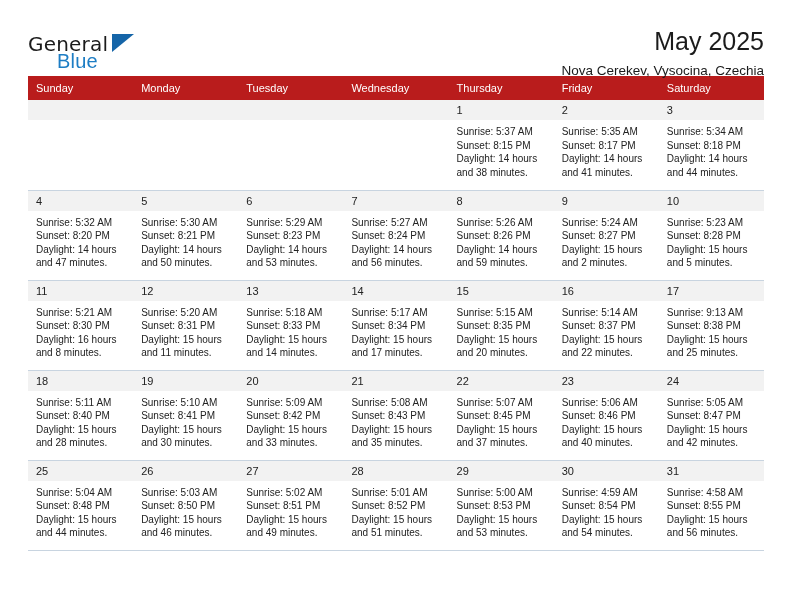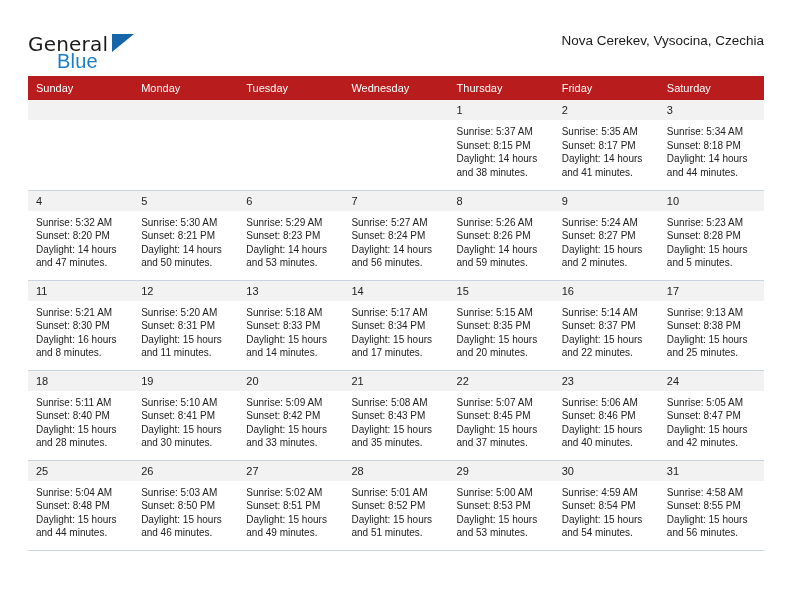--- a/index.html
+++ b/index.html
@@ -151,20 +151,21 @@
 
   <div class="header">
 
     <div class="brand">
       <span class="brand-general">General</span>
       <span class="brand-triangle"></span>
       <span class="brand-blue">Blue</span>
     </div>
 
     <div class="title-block">
+      <h1 class="cal-title">May 2025</h1>
       <div class="cal-subtitle">Nova Cerekev, Vysocina, Czechia</div>
     </div>
 
   </div>
 
   <table class="calendar">
     <thead>
       <tr>
         <th>Sunday</th>
         <th>Monday</th>

